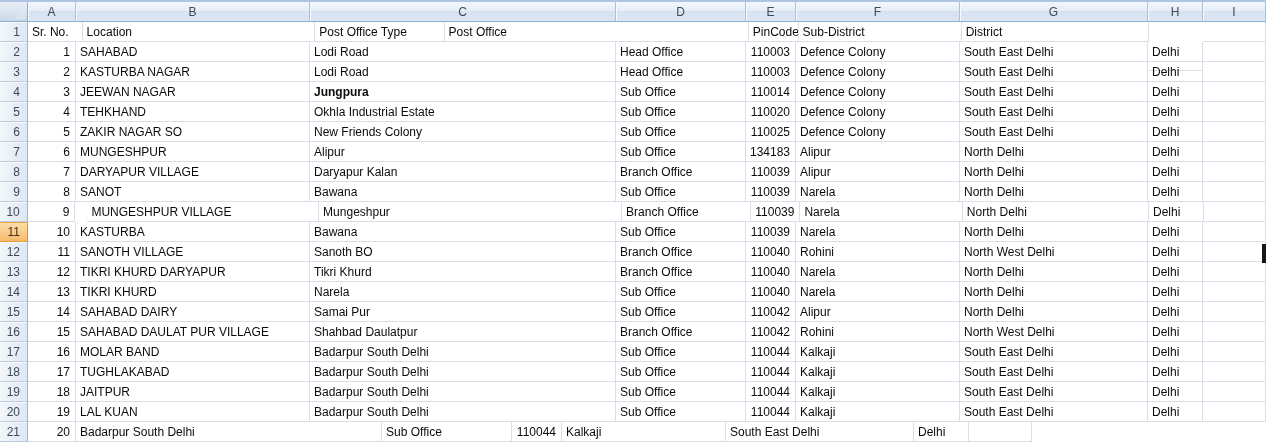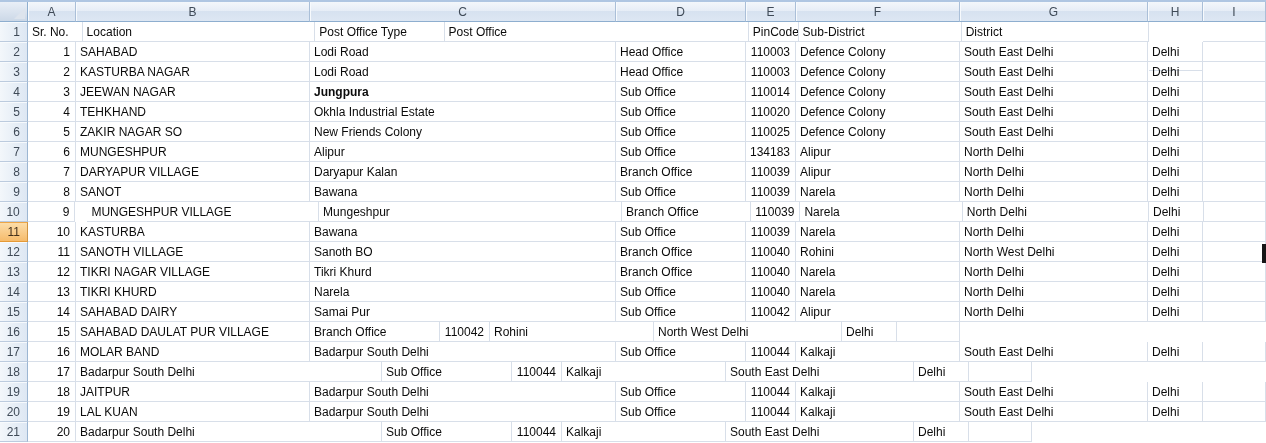--- a/index.html
+++ b/index.html
@@ -216,21 +216,21 @@
         <div class="cell" style="width: 130px;">Branch Office</div>
         <div class="cell num" style="width: 50px;">110040</div>
         <div class="cell" style="width: 164px;">Rohini</div>
         <div class="cell" style="width: 188px;">North West Delhi</div>
         <div class="cell" style="width: 55px;">Delhi</div>
         <div class="cell" style="width: 63px;"></div>
       </div>
       <div class="g-row">
         <div class="row-h">13</div>
         <div class="cell num" style="width: 48px;">12</div>
-        <div class="cell" style="width: 234px;">TIKRI NAGAR VILLAGE</div>
+        <div class="cell" style="width: 234px;">TIKRI KHURD DARYAPUR</div>
         <div class="cell" style="width: 306px;">Tikri Khurd</div>
         <div class="cell" style="width: 130px;">Branch Office</div>
         <div class="cell num" style="width: 50px;">110040</div>
         <div class="cell" style="width: 164px;">Narela</div>
         <div class="cell" style="width: 188px;">North Delhi</div>
         <div class="cell" style="width: 55px;">Delhi</div>
         <div class="cell" style="width: 63px;"></div>
       </div>
       <div class="g-row">
         <div class="row-h">14</div>
@@ -253,20 +253,21 @@
         <div class="cell num" style="width: 50px;">110042</div>
         <div class="cell" style="width: 164px;">Alipur</div>
         <div class="cell" style="width: 188px;">North Delhi</div>
         <div class="cell" style="width: 55px;">Delhi</div>
         <div class="cell" style="width: 63px;"></div>
       </div>
       <div class="g-row">
         <div class="row-h">16</div>
         <div class="cell num" style="width: 48px;">15</div>
         <div class="cell" style="width: 234px;">SAHABAD DAULAT PUR VILLAGE</div>
+        <div class="cell" style="width: 306px;">Shahbad Daulatpur</div>
         <div class="cell" style="width: 130px;">Branch Office</div>
         <div class="cell num" style="width: 50px;">110042</div>
         <div class="cell" style="width: 164px;">Rohini</div>
         <div class="cell" style="width: 188px;">North West Delhi</div>
         <div class="cell" style="width: 55px;">Delhi</div>
         <div class="cell" style="width: 63px;"></div>
       </div>
       <div class="g-row">
         <div class="row-h">17</div>
         <div class="cell num" style="width: 48px;">16</div>
@@ -275,20 +276,21 @@
         <div class="cell" style="width: 130px;">Sub Office</div>
         <div class="cell num" style="width: 50px;">110044</div>
         <div class="cell" style="width: 164px;">Kalkaji</div>
         <div class="cell" style="width: 188px;">South East Delhi</div>
         <div class="cell" style="width: 55px;">Delhi</div>
         <div class="cell" style="width: 63px;"></div>
       </div>
       <div class="g-row">
         <div class="row-h">18</div>
         <div class="cell num" style="width: 48px;">17</div>
+        <div class="cell" style="width: 234px;">TUGHLAKABAD</div>
         <div class="cell" style="width: 306px;">Badarpur South Delhi</div>
         <div class="cell" style="width: 130px;">Sub Office</div>
         <div class="cell num" style="width: 50px;">110044</div>
         <div class="cell" style="width: 164px;">Kalkaji</div>
         <div class="cell" style="width: 188px;">South East Delhi</div>
         <div class="cell" style="width: 55px;">Delhi</div>
         <div class="cell" style="width: 63px;"></div>
       </div>
       <div class="g-row">
         <div class="row-h">19</div>

